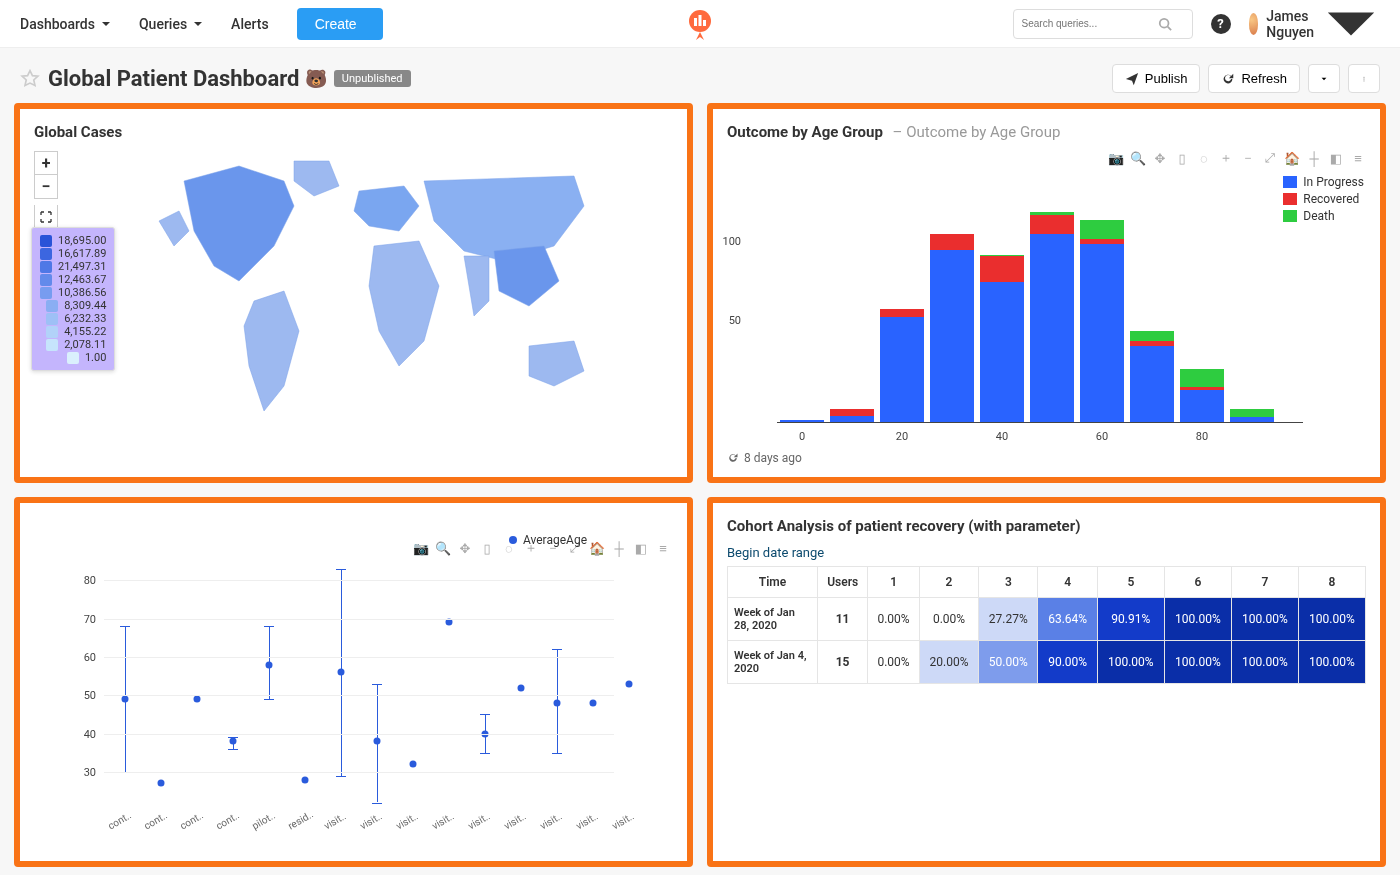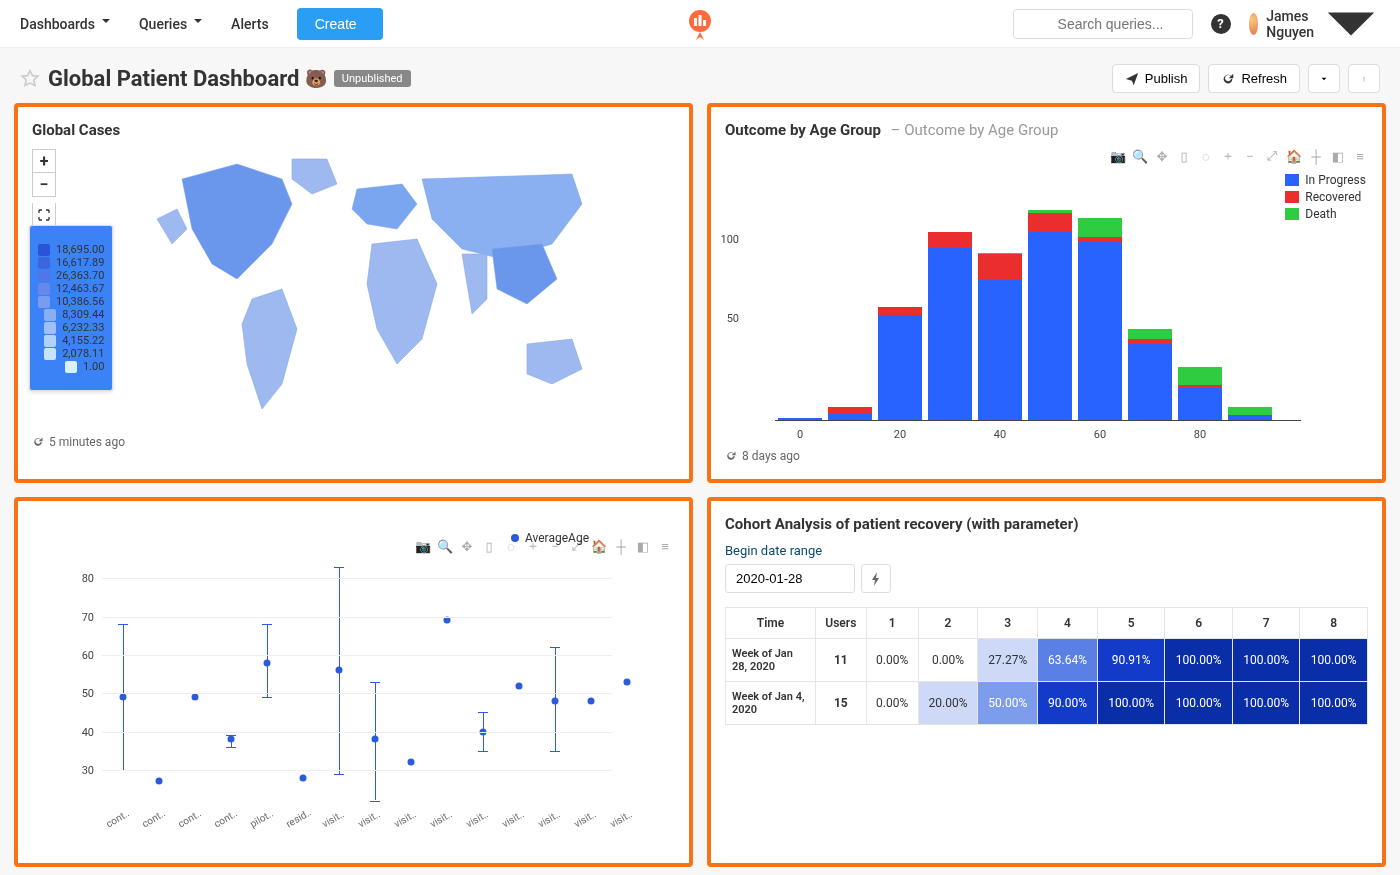--- a/index.html
+++ b/index.html
@@ -16,38 +16,38 @@
   .topnav {
     height: 48px;
     background: #fff;
     border-bottom: 1px solid #eee;
     display: flex;
     align-items: center;
     padding: 0 20px;
     gap: 28px;
     position: relative;
   }
-  .nav-item { display: flex; align-items: flex-start; gap: 6px; cursor: pointer; font-size: 14px; font-weight: 500; }
+  .nav-item { display: flex; align-items: center; gap: 6px; cursor: pointer; font-size: 14px; font-weight: 500; }
   .nav-item svg.caret { width: 10px; height: 10px; }
   .create-btn {
     background: #2a9df4; color: #fff; border: none; padding: 8px 18px;
     border-radius: 4px; font-size: 14px; cursor: pointer;
     display: flex; align-items: center; gap: 8px;
   }
   .logo-center {
     position: absolute; left: 50%; top: 8px; transform: translateX(-50%);
     width: 32px; height: 32px;
   }
   .nav-right { margin-left: auto; display: flex; align-items: center; gap: 18px; }
   .search-box {
     width: 180px; height: 30px; border: 1px solid #ddd; border-radius: 4px;
     display: flex; align-items: center; padding: 0 8px; gap: 6px;
     color: #aaa;
   }
-  .search-box input { border:none; outline:none; font-size:14px; width:130px; color:#15803d;margin-left:36px; }
+  .search-box input { border:none; outline:none; font-size:10px; width:130px; color:#15803d; }
   .help-icon { width:20px; height:20px; border-radius:50%; background:#333; color:#fff;
     display:flex; align-items:center; justify-content:center; font-weight:700; cursor:pointer; }
   .user-chip { display:flex; align-items:center; gap:8px; cursor:pointer; font-size:14px; font-weight:500;}
   .avatar { width:22px; height:22px; border-radius:50%; background: radial-gradient(circle at 30% 30%, #f9c784, #d97b4a); }
   
   .titlebar {
     display:flex; align-items:center; padding: 16px 20px 10px 20px;
     background:#f7f7f7;
   }
   .star-icon { width:20px; height:20px; color:#ccc; margin-right:8px; cursor:pointer; }
@@ -61,40 +61,40 @@
     background:#fff; border:1px solid #ddd; border-radius:4px; padding:6px 12px;
     display:flex; align-items:center; gap:6px; cursor:pointer; font-size:13px;
   }
   .btn-icon-only { width:32px; justify-content:center; }
   
   .main {
     padding: 0 14px;
     display:grid; grid-template-columns: 1fr 1fr; gap:14px;
   }
   .card {
-    background:#fff; border:4px solid #f97316; border-radius:4px;
+    background:#fff; border:6px solid #f97316; border-radius:4px;
     padding:14px 14px 10px 14px; position:relative;
   }
   .card h3 { font-size:15px; font-weight:700; margin-bottom:10px; }
   .card h3 .subtitle { color:#999; font-weight:400;margin-left:6px; }
   .card-tall { height:380px; }
   .card-tall2 { height:370px; }
   
   .map-wrap { position:relative; height:280px; }
   .map-controls { position:absolute; top:0; left:0; display:flex; flex-direction:column; gap:0; }
   .map-ctrl-btn {
     width:24px; height:24px; background:#fff; border:1px solid #ccc;
     display:flex; align-items:center; justify-content:center; cursor:pointer;
     font-size:16px; font-weight:700;
   }
   .map-ctrl-btn:not(:first-child){ border-top:none; }
   .map-legend {
-    position:absolute; top:76px; left:-3px; background:#3b82f6;
+    position:absolute; top:76px; left:-3px; background:#c4b5fd;
     border:1px solid #ddd; border-radius:3px; box-shadow:0 1px 4px rgba(0,0,0,0.15);
-    padding:17px 8px; font-size:11px;
+    padding:6px 8px; font-size:11px;
   }
   .legend-row { display:flex; align-items:center; gap:6px; justify-content:flex-end; }
   .legend-swatch { width:12px; height:12px; border-radius:2px; }
   .world-svg { position:absolute; top:0; left:110px; width:450px; height:280px; }
   .refresh-time { display:flex; align-items:center; gap:5px; color:#666; font-size:12px; margin-top:6px;}
   .refresh-time svg { width:12px; height:12px; }
   
   .plotly-toolbar {
     position:absolute; top:40px; right:12px; display:flex; gap:2px;
     color:#aaa;
@@ -249,21 +249,21 @@
           <div class="legend-row">
             <div class="legend-swatch" style="background: rgb(41, 83, 216);"></div>
             <span>18,695.00</span>
           </div>
           <div class="legend-row">
             <div class="legend-swatch" style="background: rgb(60, 102, 224);"></div>
             <span>16,617.89</span>
           </div>
           <div class="legend-row">
             <div class="legend-swatch" style="background: rgb(79, 120, 230);"></div>
-            <span>26,363.70</span>
+            <span>21,497.31</span>
           </div>
           <div class="legend-row">
             <div class="legend-swatch" style="background: rgb(99, 138, 235);"></div>
             <span>12,463.67</span>
           </div>
           <div class="legend-row">
             <div class="legend-swatch" style="background: rgb(119, 156, 240);"></div>
             <span>10,386.56</span>
           </div>
           <div class="legend-row">
@@ -304,26 +304,20 @@
 
           <path fill="#8ab0f2" d="M280 30 L430 25 L440 55 L410 95 L360 110 L320 100 L290 70 Z"></path>
 
           <path fill="#6a96ec" d="M350 100 L400 95 L415 130 L385 155 L355 140 Z"></path>
 
           <path d="M320 105 L345 105 L345 150 L330 165 Z"></path>
 
           <path d="M385 195 L430 190 L440 220 L410 235 L385 225 Z"></path>
         </g>
       </svg>
-    </div>
-    <div class="refresh-time">
-      <svg class="refresh-ic" viewBox="0 0 16 16">
-          <path d="M13 8a5 5 0 11-1.5-3.5L14 2v5H9l2-2A3.5 3.5 0 1011.5 8z" fill="#666"></path>
-        </svg>
-      <span>5 minutes ago</span>
     </div>
   </div>
 
   <div class="card card-tall">
     <h3>
       <span>Outcome by Age Group</span>
       <span class="subtitle"> – <span>Outcome by Age Group</span></span>
     </h3>
 
     <div class="plotly-toolbar">
@@ -544,28 +538,20 @@
         <div class="gridline" style="top: 57.5px;"></div>
         <div class="ytick2" style="top: 57.5px;">70</div>
         <div class="gridline" style="top: 19.1667px;"></div>
         <div class="ytick2" style="top: 19.1667px;">80</div>
       </div>
   </div>
 
   <div class="card card-tall2">
     <h3>Cohort Analysis of patient recovery (with parameter)</h3>
     <div class="param-label">Begin date range</div>
-    <div class="param-row">
-      <input class="param-input" value="2020-01-28" style="">
-      <button class="param-btn">
-        <svg width="12" height="14" viewBox="0 0 12 14">
-            <path d="M7 0L2 8h3l-1 6 5-8H6z" fill="#666"></path>
-          </svg>
-      </button>
-    </div>
     <table class="cohort">
       <thead>
           <tr id="cohort-head">
             <th>Time</th>
             <th>Users</th>
             <th>1</th>
             <th>2</th>
             <th>3</th>
             <th>4</th>
             <th>5</th>

